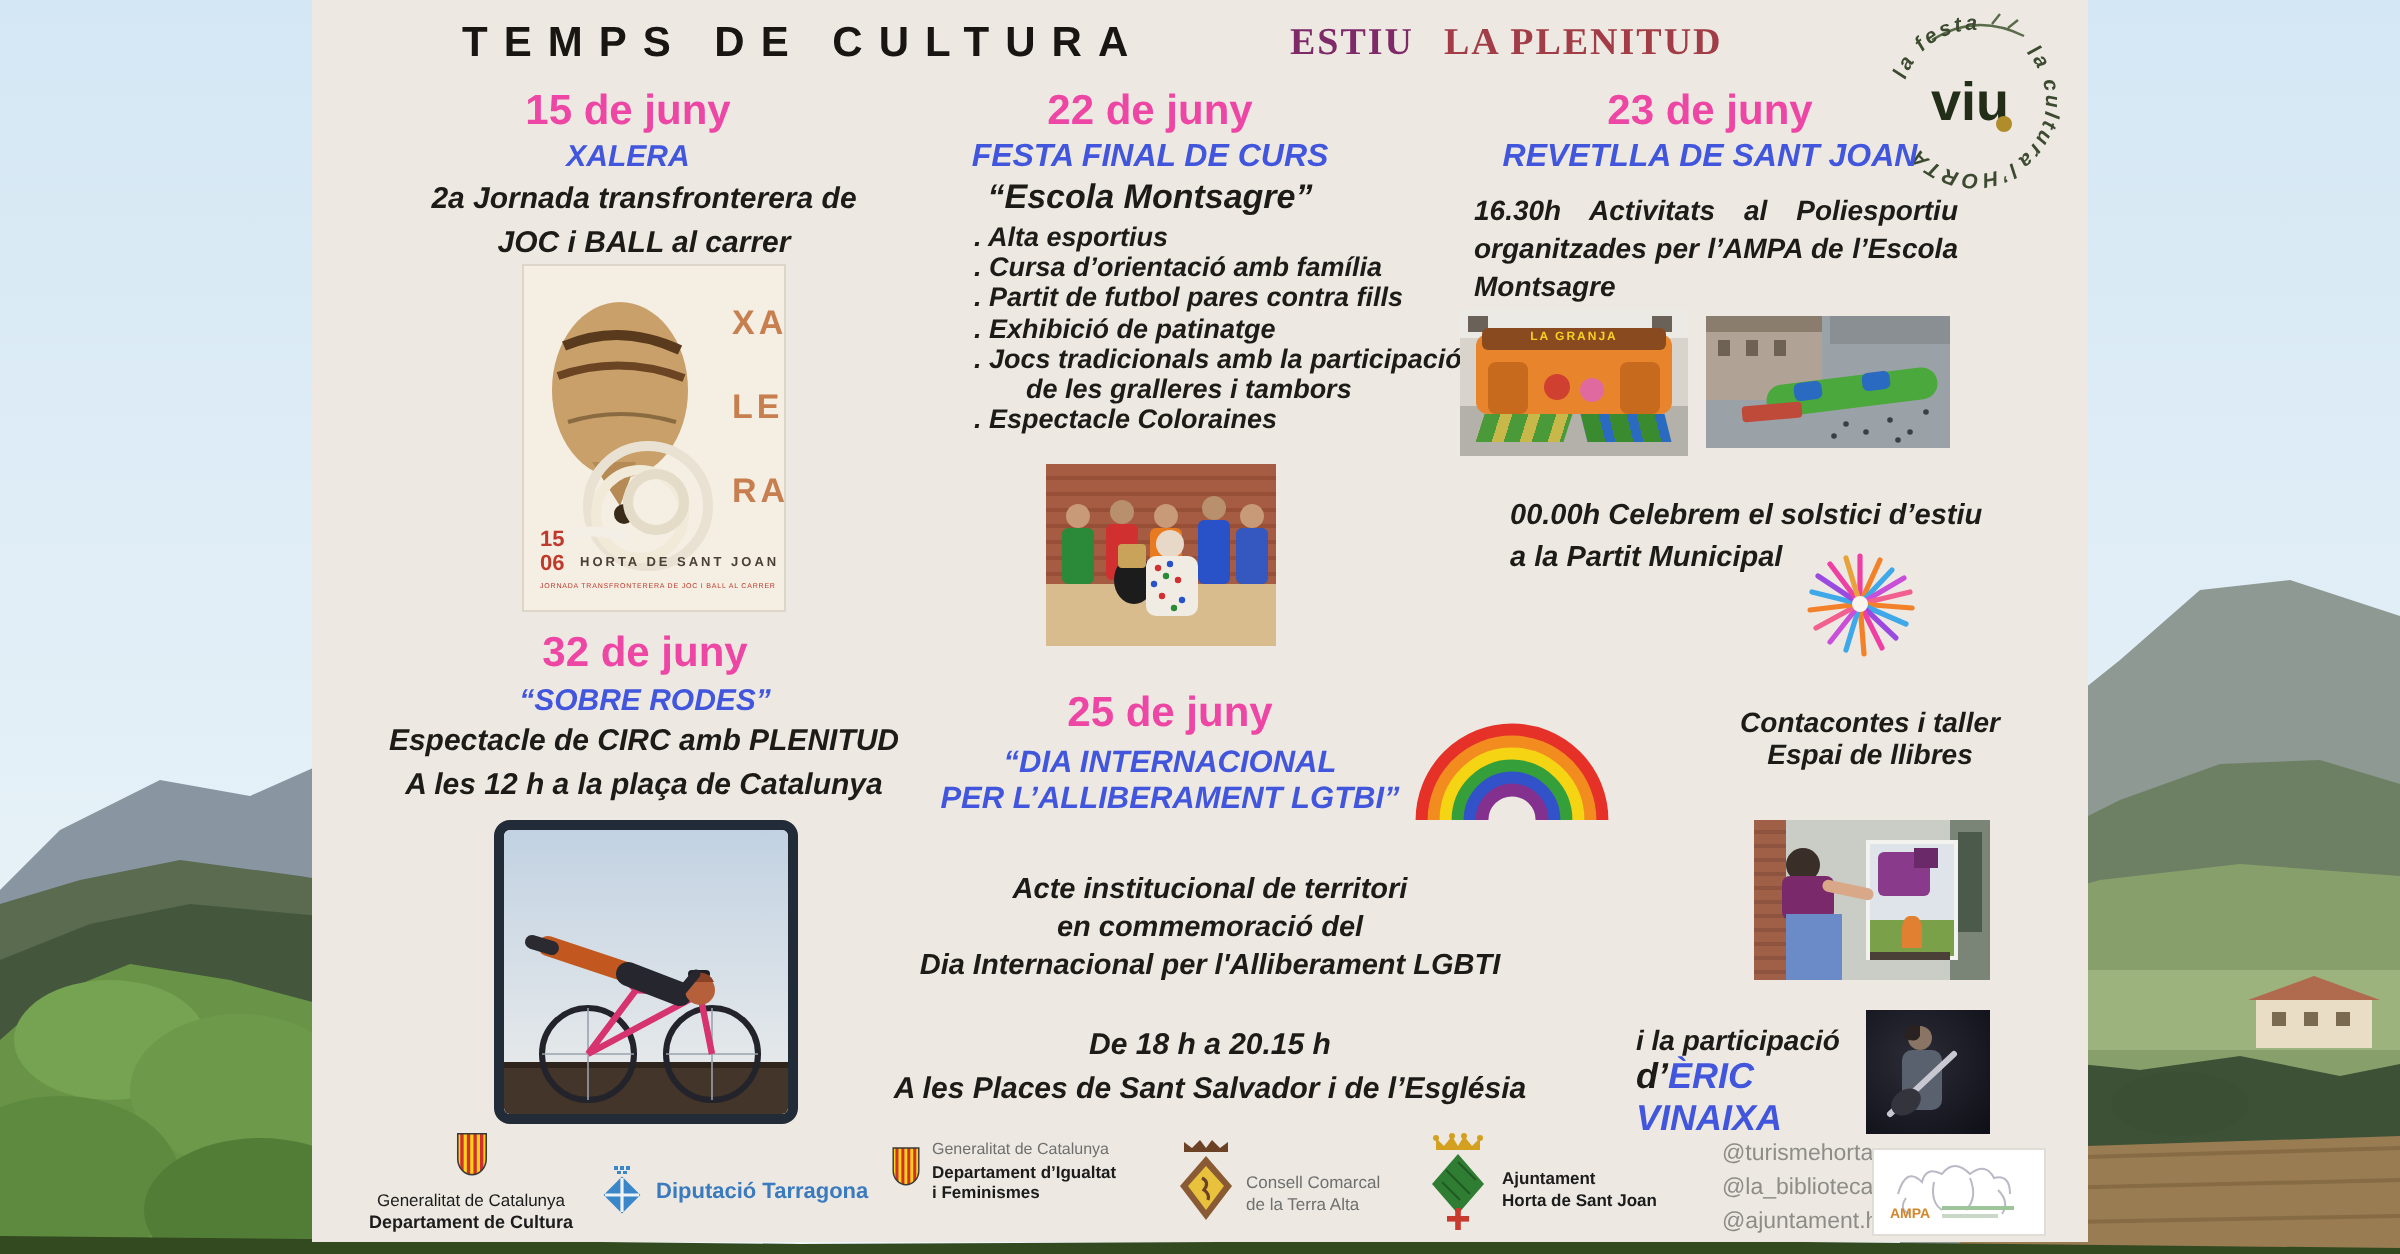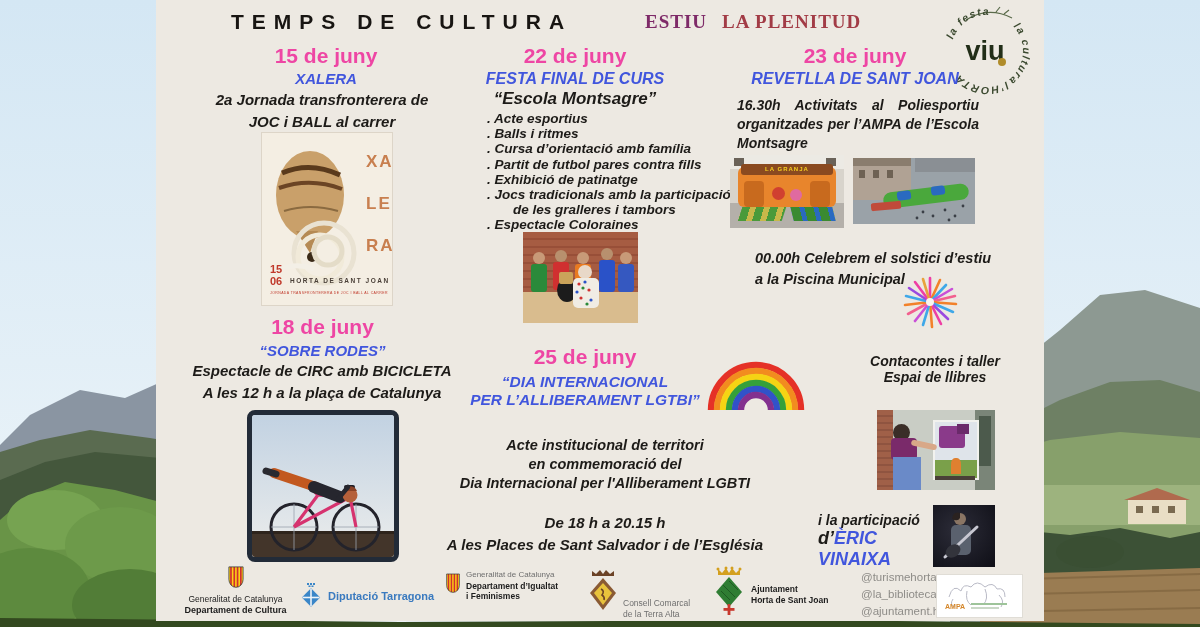--- a/index.html
+++ b/index.html
@@ -94,21 +94,21 @@
     <text font-size="10.5" font-style="italic" font-weight="600" fill="#3c4a30" letter-spacing="1.5">
       <textPath href="#ring" startOffset="38%">la cultura</textPath>
     </text>
     <text font-size="10.5" font-style="italic" font-weight="600" fill="#3c4a30" letter-spacing="1.5">
       <textPath href="#ring" startOffset="66%">l’HORTA</textPath>
     </text>
     <text x="49" y="60" text-anchor="middle" font-size="27" font-weight="700" fill="#222e18">viu</text>
     <circle cx="66" cy="62" r="4" fill="#b08c2a"></circle>
   </svg>
 
-  <div class="abs ctr" style="left:216px;top:44px;width:220px;">
+  <div class="abs ctr" style="left:204px;top:44px;width:220px;">
     <div class="date">15 de juny</div>
     <div class="bluet" style="margin-top:2px;">XALERA</div>
   </div>
   <div class="abs ctr blk" style="left:182px;top:89px;width:280px;line-height:22px;">
     <div>2a Jornada transfronterera de</div>
     <div>JOC i BALL al carrer</div>
   </div>
 
   <div class="photo" style="left:262px;top:133px;width:130px;height:172px;background:#f4eee3;box-shadow:0 0 0 1px #ddd5c8;">
     <svg width="130" height="172" viewBox="0 0 130 172">
@@ -134,22 +134,21 @@
       <text x="8" y="161" font-size="3.5" fill="#c0392b" letter-spacing="0.4">JORNADA TRANSFRONTERERA DE JOC I BALL AL CARRER</text>
     </svg>
   </div>
 
   <div class="abs ctr" style="left:460px;top:44px;width:230px;">
     <div class="date">22 de juny</div>
     <div class="bluet" style="margin-top:2px;font-size:16px;">FESTA FINAL DE CURS</div>
     <div class="blk" style="margin-top:1px;font-size:17px;">“Escola Montsagre”</div>
   </div>
   <div class="abs" style="left:487px;top:111px;">
-    <div class="list-item">. Acte esportius</div>
-    <div class="list-item">. Balls i ritmes</div>
+    <div class="list-item">. Alta esportius</div>
     <div class="list-item">. Cursa d’orientació amb família</div>
     <div class="list-item">. Partit de futbol pares contra fills</div>
     <div class="list-item">. Exhibició de patinatge</div>
     <div class="list-item">. Jocs tradicionals amb la participació</div>
     <div class="list-item indent">de les gralleres i tambors</div>
     <div class="list-item">. Espectacle Coloraines</div>
   </div>
 
   <div class="photo" style="left:523px;top:232px;width:115px;height:91px;">
     <div class="abs" style="left:0;top:0;width:115px;height:60px;background:repeating-linear-gradient(#a65c42 0 6px,#984f38 6px 8px);"></div>
@@ -227,21 +226,21 @@
           <circle cx="92" cy="52" r="1.4"></circle>
           <circle cx="102" cy="58" r="1.4"></circle>
           <circle cx="110" cy="48" r="1.4"></circle>
           <circle cx="64" cy="60" r="1.4"></circle>
           <circle cx="96" cy="62" r="1.4"></circle>
         </g>
       </svg>
   </div>
   <div class="abs blk" style="left:755px;top:248px;width:240px;font-size:14.5px;line-height:21px;">
     <div>00.00h  Celebrem el solstici d’estiu</div>
-    <div>a la Piscina Municipal</div>
+    <div>a la Partit Municipal</div>
   </div>
 
   <svg class="abs" style="left:896px;top:272px;" width="72" height="60" viewBox="0 0 72 60" stroke-linecap="round">
     <g stroke-width="2.6" fill="none">
       <line x1="34" y1="30" x2="34" y2="6" stroke="#ee3fa4"></line>
       <line x1="34" y1="30" x2="44" y2="8" stroke="#f2812a"></line>
       <line x1="34" y1="30" x2="50" y2="13" stroke="#3fa8e8"></line>
       <line x1="34" y1="30" x2="56" y2="17" stroke="#c94fd8"></line>
       <line x1="34" y1="30" x2="59" y2="24" stroke="#f2608f"></line>
       <line x1="34" y1="30" x2="60" y2="32" stroke="#f2812a"></line>
@@ -255,25 +254,25 @@
       <line x1="34" y1="30" x2="9" y2="33" stroke="#f2812a"></line>
       <line x1="34" y1="30" x2="10" y2="24" stroke="#3fa8e8"></line>
       <line x1="34" y1="30" x2="13" y2="16" stroke="#9a4ae0"></line>
       <line x1="34" y1="30" x2="19" y2="10" stroke="#ee3fa4"></line>
       <line x1="34" y1="30" x2="27" y2="7" stroke="#e8a23c"></line>
     </g>
     <circle cx="34" cy="30" r="4" fill="#f8f4ee"></circle>
   </svg>
 
   <div class="abs ctr" style="left:200px;top:315px;width:245px;">
-    <div class="date">18 de juny</div>
+    <div class="date">32 de juny</div>
     <div class="bluet" style="margin-top:3px;font-size:15px;">“SOBRE RODES”</div>
   </div>
   <div class="abs ctr blk" style="left:172px;top:360px;width:300px;line-height:22px;">
-    <div>Espectacle de CIRC amb BICICLETA</div>
+    <div>Espectacle de CIRC amb PLENITUD</div>
     <div>A les 12 h a la plaça de Catalunya</div>
   </div>
 
   <div class="photo" style="left:247px;top:410px;width:142px;height:142px;border:5px solid #222b38;border-radius:8px;">
     <svg width="142" height="142" viewBox="0 0 142 142">
       <defs>
           <linearGradient id="bsky" x1="0" y1="0" x2="0" y2="1">
             <stop offset="0" stop-color="#c2d2e2"></stop>
             <stop offset="1" stop-color="#ecedec"></stop>
           </linearGradient>
@@ -439,21 +438,21 @@
     </div>
   </div>
 
   <div class="abs" style="left:588px;top:568px;">
     <svg width="30" height="44" viewBox="0 0 30 44" class="abs">
       <path d="M4,8 L4,3 L8,6 L12,2 L15,6 L18,2 L22,6 L26,3 L26,8 Z" fill="#6b4226"></path>
       <path d="M15,10 L28,25 L15,42 L2,25 Z" fill="#8a5a34"></path>
       <path d="M15,15 L24,25 L15,37 L6,25 Z" fill="#e8c23c"></path>
       <path d="M13,21 q4,2 1,6 q3,2 2,5" stroke="#6b4226" stroke-width="1.6" fill="none"></path>
     </svg>
-    <div class="abs foot-gray" style="left:35px;top:30px;width:90px;">
+    <div class="abs foot-gray" style="left:35px;top:18px;width:90px;">
       <div>Consell Comarcal</div>
       <div>de la Terra Alta</div>
     </div>
   </div>
 
   <div class="abs" style="left:712px;top:566px;">
     <svg width="34" height="50" viewBox="0 0 34 50" class="abs">
       <path d="M6,9 L6,3 L10,7 L14,2 L17,7 L20,2 L24,7 L28,3 L28,9 Z" fill="#d4a01f"></path>
       <circle cx="6" cy="3" r="1.5" fill="#d4a01f"></circle>
         <circle cx="14" cy="2" r="1.5" fill="#d4a01f"></circle>

